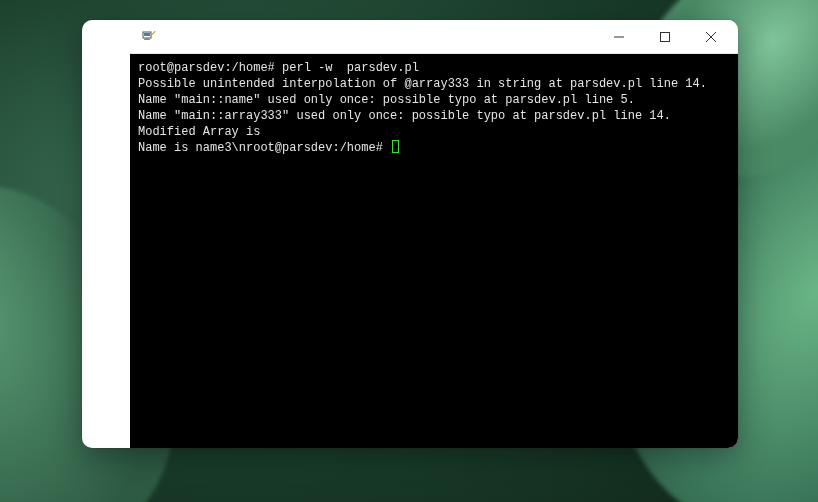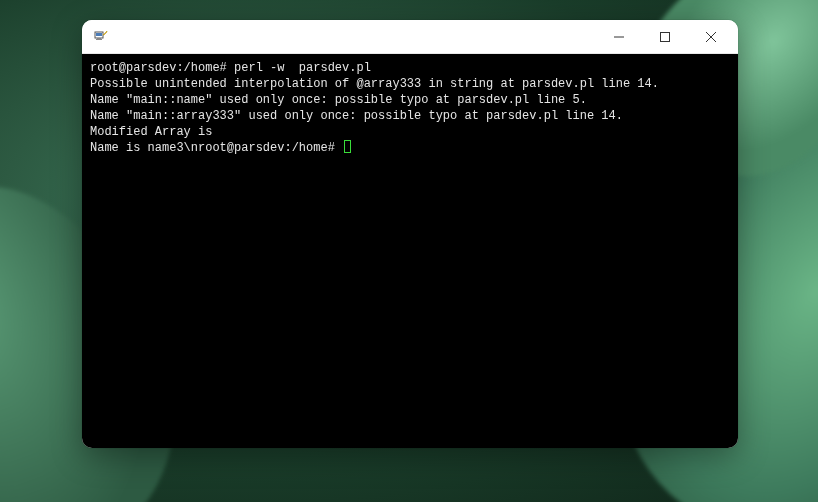--- a/index.html
+++ b/index.html
@@ -26,20 +26,21 @@
       left: 82px;
       top: 20px;
       width: 656px;
       height: 428px;
       background: #ffffff;
       border-radius: 10px;
       box-shadow: 0 8px 30px rgba(0,0,0,0.35), 0 0 0 1px rgba(0,0,0,0.05);
       overflow: hidden;
       display: flex;
       flex-direction: column;
+      padding-left: 48px;
     }
     .titlebar {
       height: 34px;
       background: #ffffff;
       display: flex;
       align-items: center;
       padding: 0 4px 0 10px;
       border-bottom: 1px solid #e8e8e8;
       flex-shrink: 0;
     }

